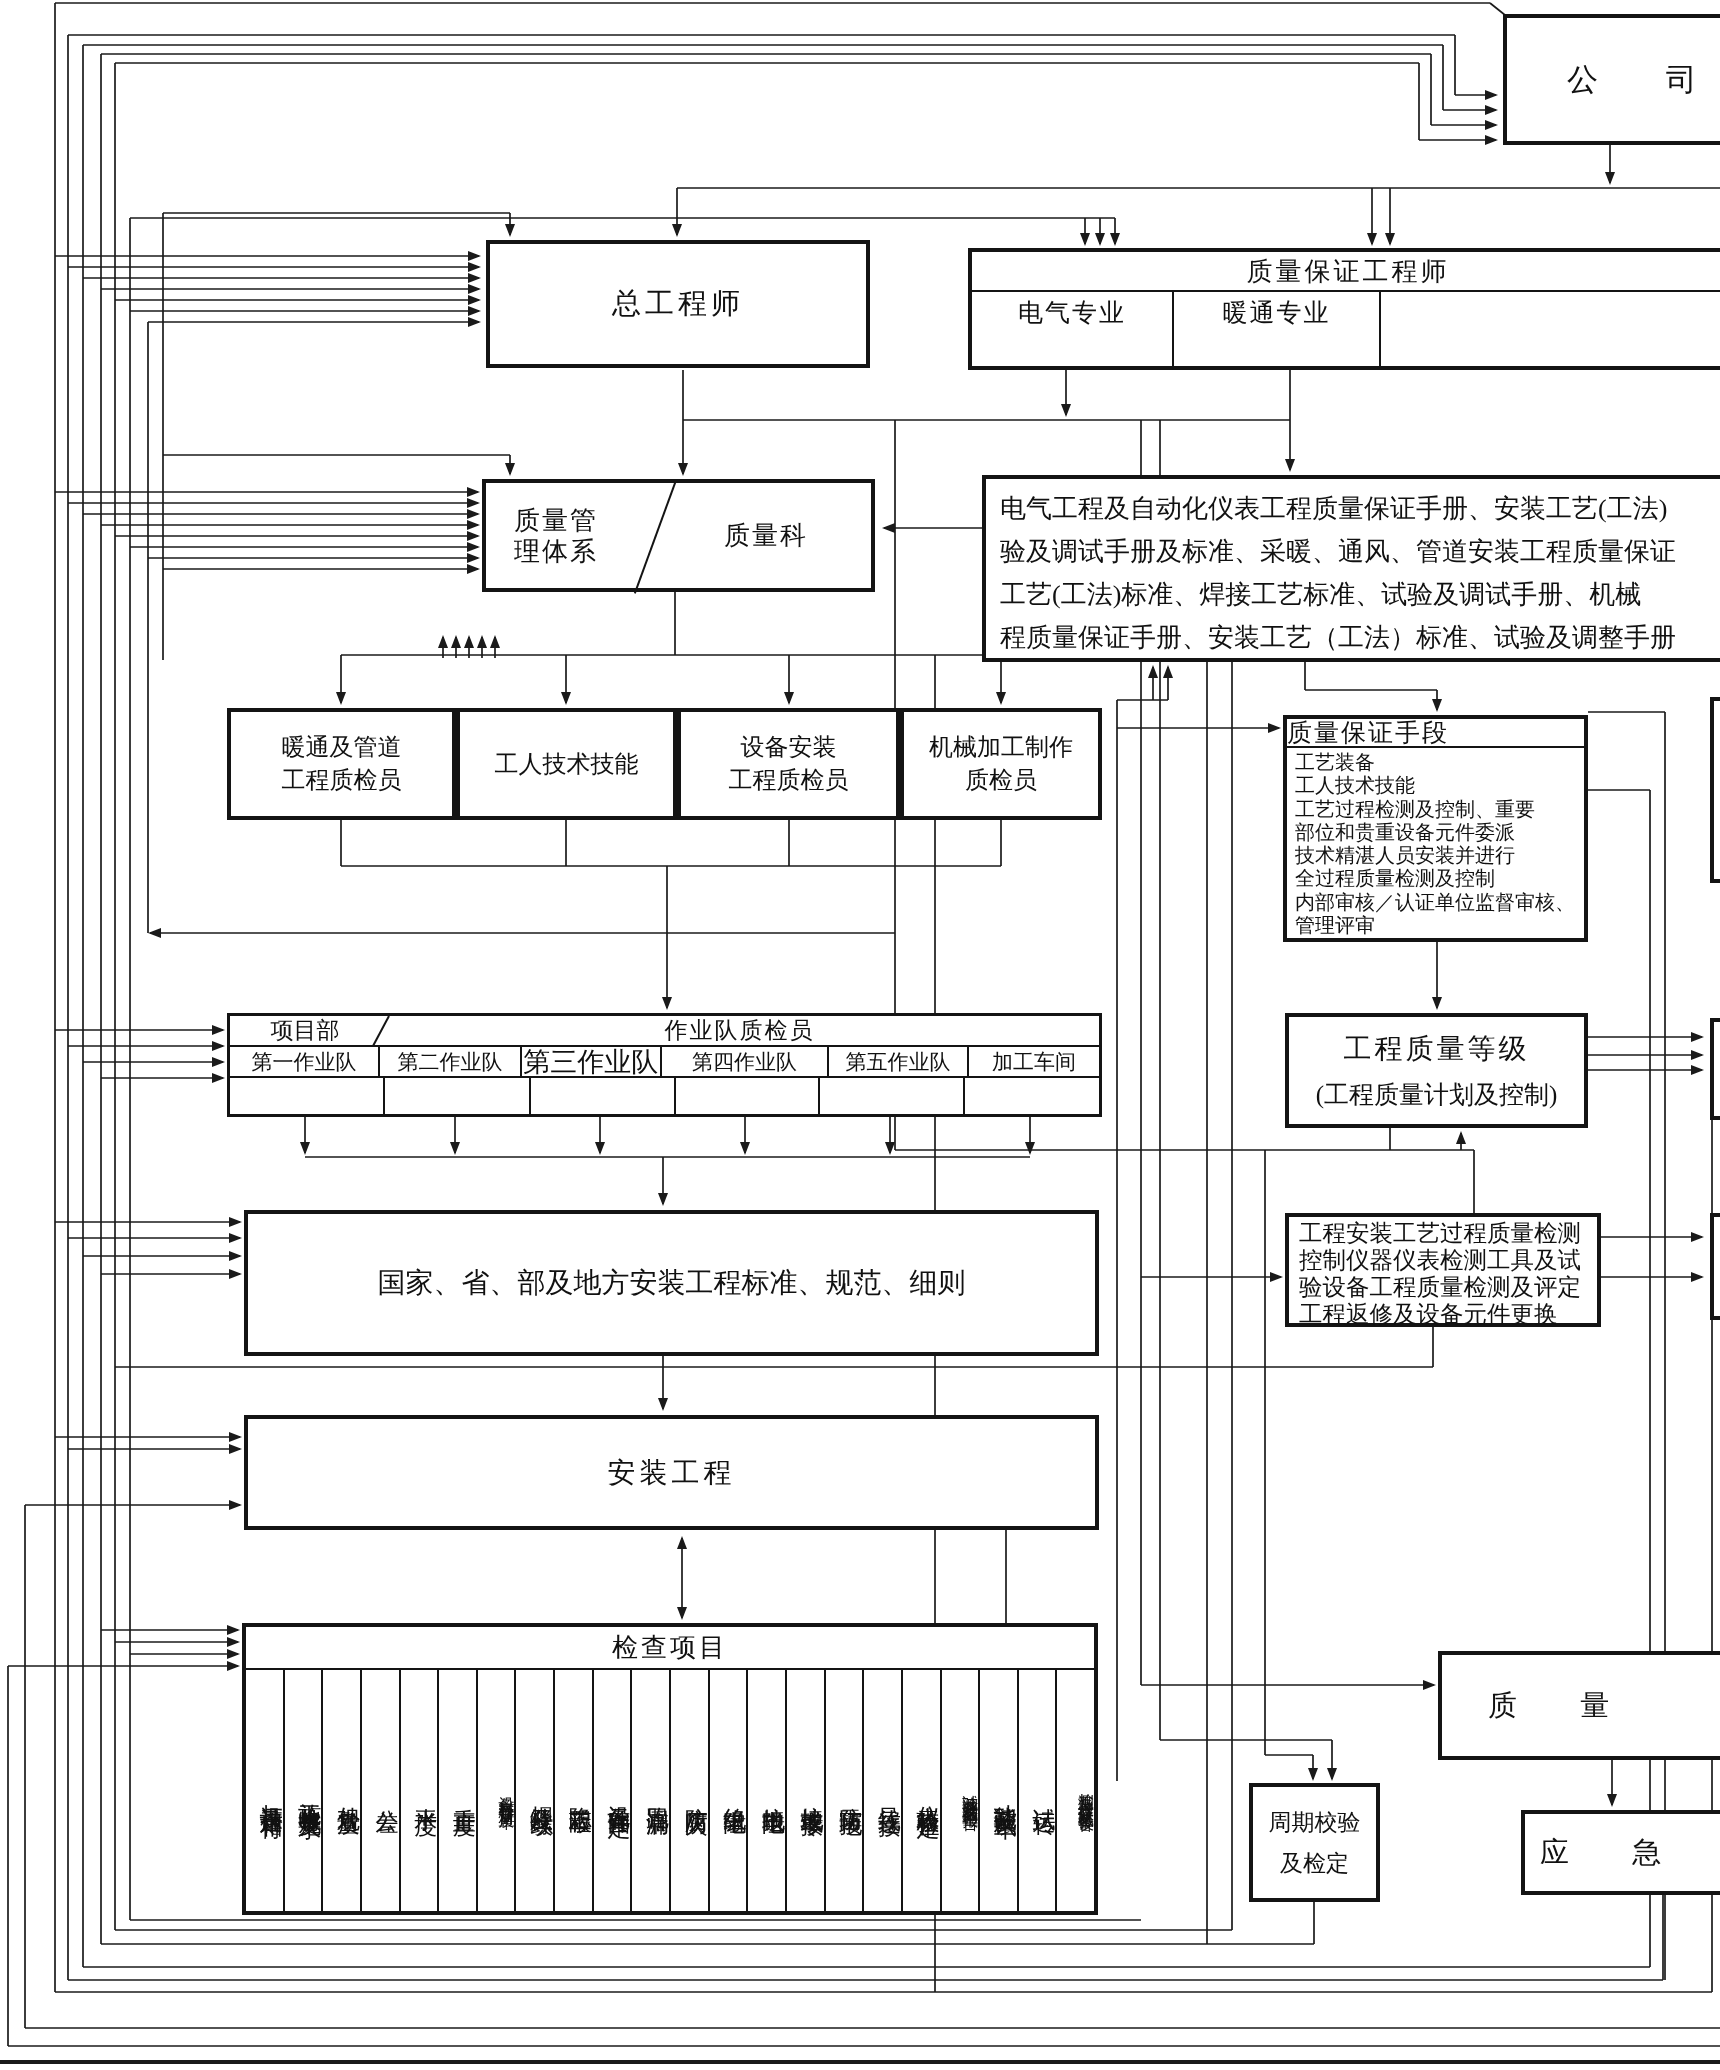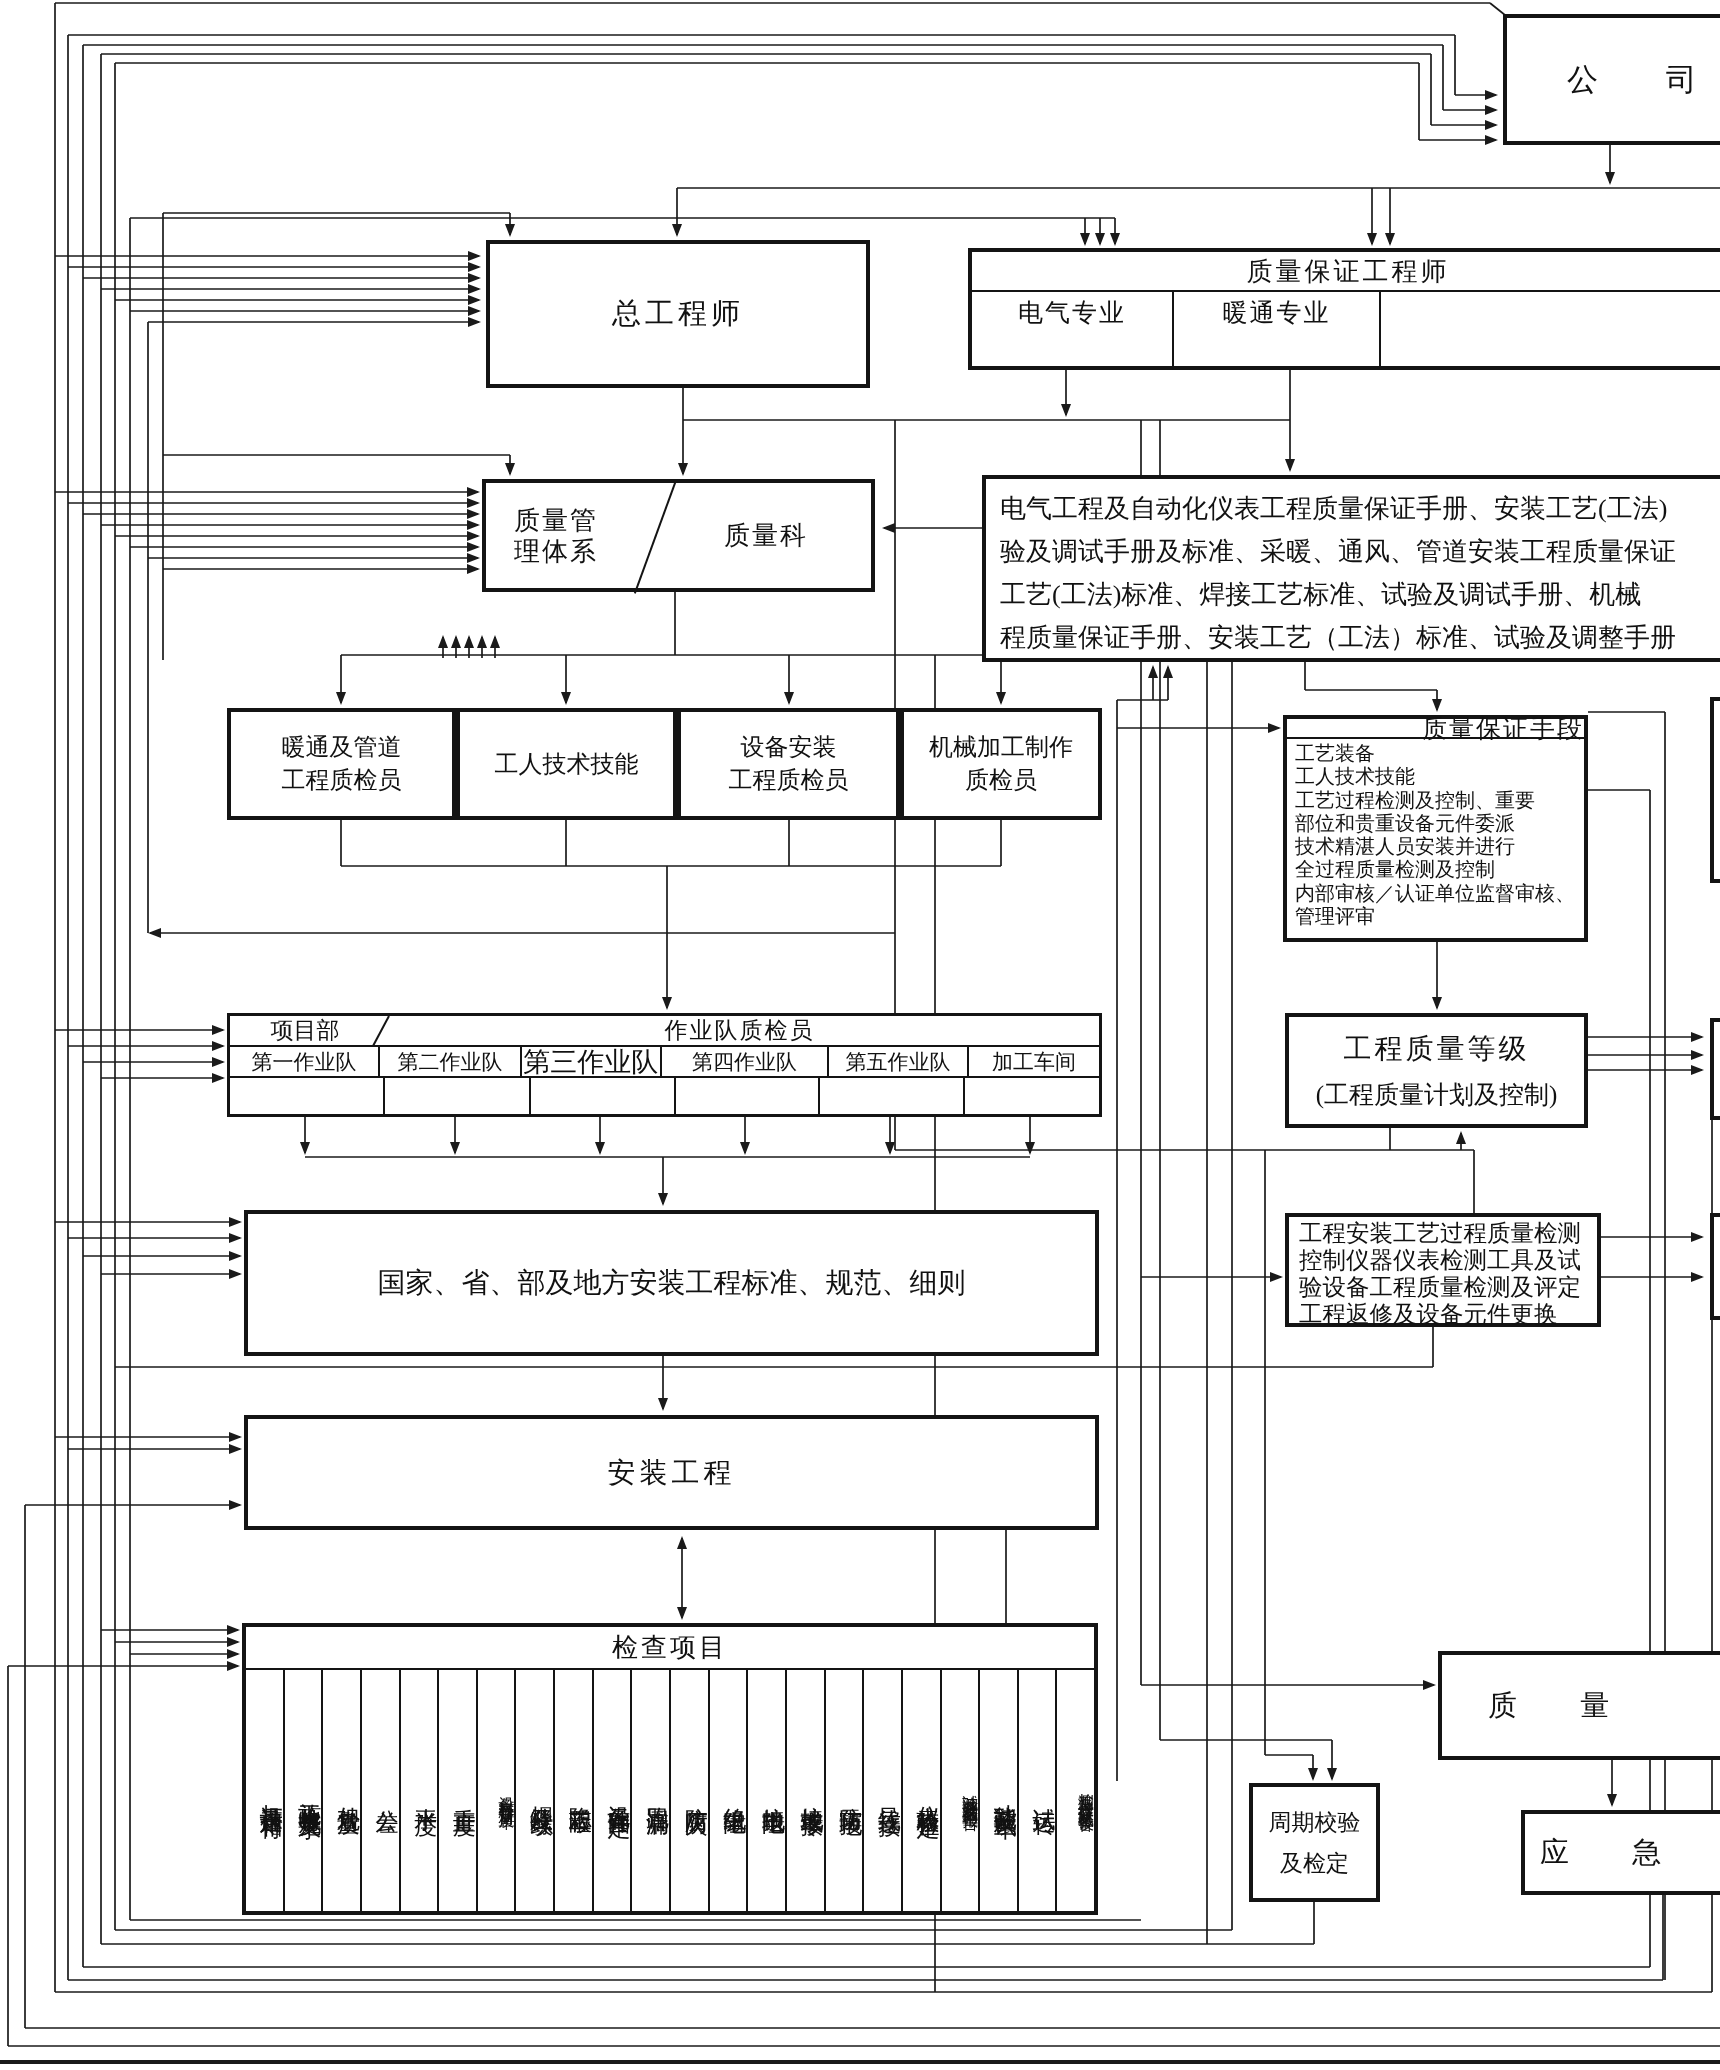--- a/index.html
+++ b/index.html
@@ -184,21 +184,21 @@
       <line x1="1141" y1="1685" x2="1434" y2="1685" stroke="#1a1a1a" stroke-width="1.7" marker-end="url(#ah)"></line>
       <line x1="1612" y1="1760" x2="1612" y2="1805" stroke="#1a1a1a" stroke-width="1.7" marker-end="url(#ah)"></line>
       <line x1="1663" y1="1895" x2="1663" y2="1980" stroke="#1a1a1a" stroke-width="1.7"></line>
       <line x1="1712" y1="1030" x2="1712" y2="1992" stroke="#1a1a1a" stroke-width="1.7"></line>
     </svg>
 
   <div class="box" style="left:1503px;top:14px;width:262px;height:131px;">
     <div class="lbl left-lbl" style="font-size:31px;letter-spacing:30px;padding-left:120px;">公 司</div>
   </div>
 
-  <div class="box" style="left:486px;top:240px;width:384px;height:148px;">
+  <div class="box" style="left:486px;top:240px;width:384px;height:128px;">
     <div class="lbl" style="font-size:29px;letter-spacing:4px;">总工程师</div>
   </div>
 
   <div class="box block" style="left:968px;top:248px;width:760px;height:122px;">
     <div class="row" style="height:40px;border-bottom:2px solid #141414;justify-content:center;font-size:26px;letter-spacing:3px;">
       <span>质量保证工程师</span>
     </div>
     <div class="row" id="qa-cols" style="height:40px;">
         <div class="cell" style="width: 202px; font-size: 25px; letter-spacing: 2px;">电气专业</div>
         <div class="cell" style="width: 207px; font-size: 25px; letter-spacing: 2px;">暖通专业</div>
@@ -221,21 +221,21 @@
   </div>
 
   <div class="box block" id="manuals" style="left:982px;top:475px;width:762px;height:187px;padding:8px 0 0 14px;font-size:26px;">
       <div class="mline" style="line-height: 43px;">电气工程及自动化仪表工程质量保证手册、安装工艺(工法)</div>
       <div class="mline" style="line-height: 43px;">验及调试手册及标准、采暖、通风、管道安装工程质量保证</div>
       <div class="mline" style="line-height: 43px;">工艺(工法)标准、焊接工艺标准、试验及调试手册、机械</div>
       <div class="mline" style="line-height: 43px;">程质量保证手册、安装工艺（工法）标准、试验及调整手册</div>
     </div>
 
   <div class="box block" style="left:1283px;top:715px;width:305px;height:227px;">
-    <div class="row" style="height:20px;border-bottom:2px solid #141414;justify-content:flex-end;font-size:25px;letter-spacing:2px;padding-left:28px;">
+    <div class="row" style="height:29px;border-bottom:2px solid #141414;justify-content:flex-start;font-size:25px;letter-spacing:2px;">
       <span>质量保证手段</span>
     </div>
     <div id="qa-means-items" style="padding:3px 0 0 8px;font-size:20px;line-height:23.3px;white-space:nowrap;overflow:hidden;">
         <div>工艺装备</div>
         <div>工人技术技能</div>
         <div>工艺过程检测及控制、重要</div>
         <div>部位和贵重设备元件委派</div>
         <div>技术精湛人员安装并进行</div>
         <div>全过程质量检测及控制</div>
         <div>内部审核／认证单位监督审核、</div>

